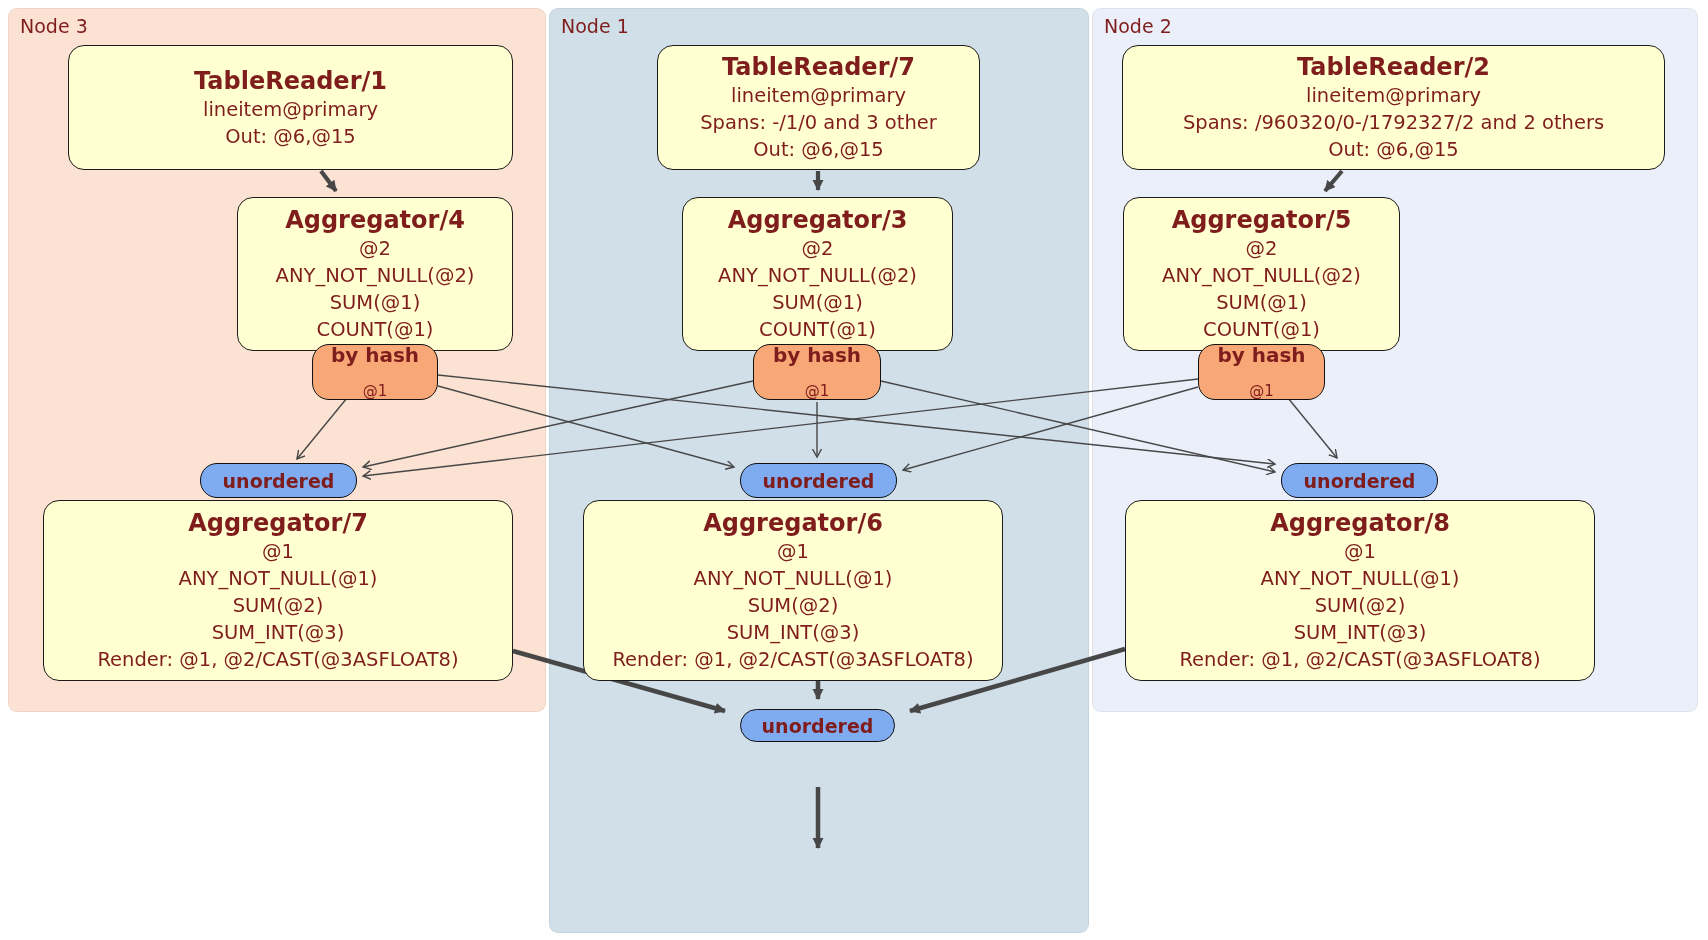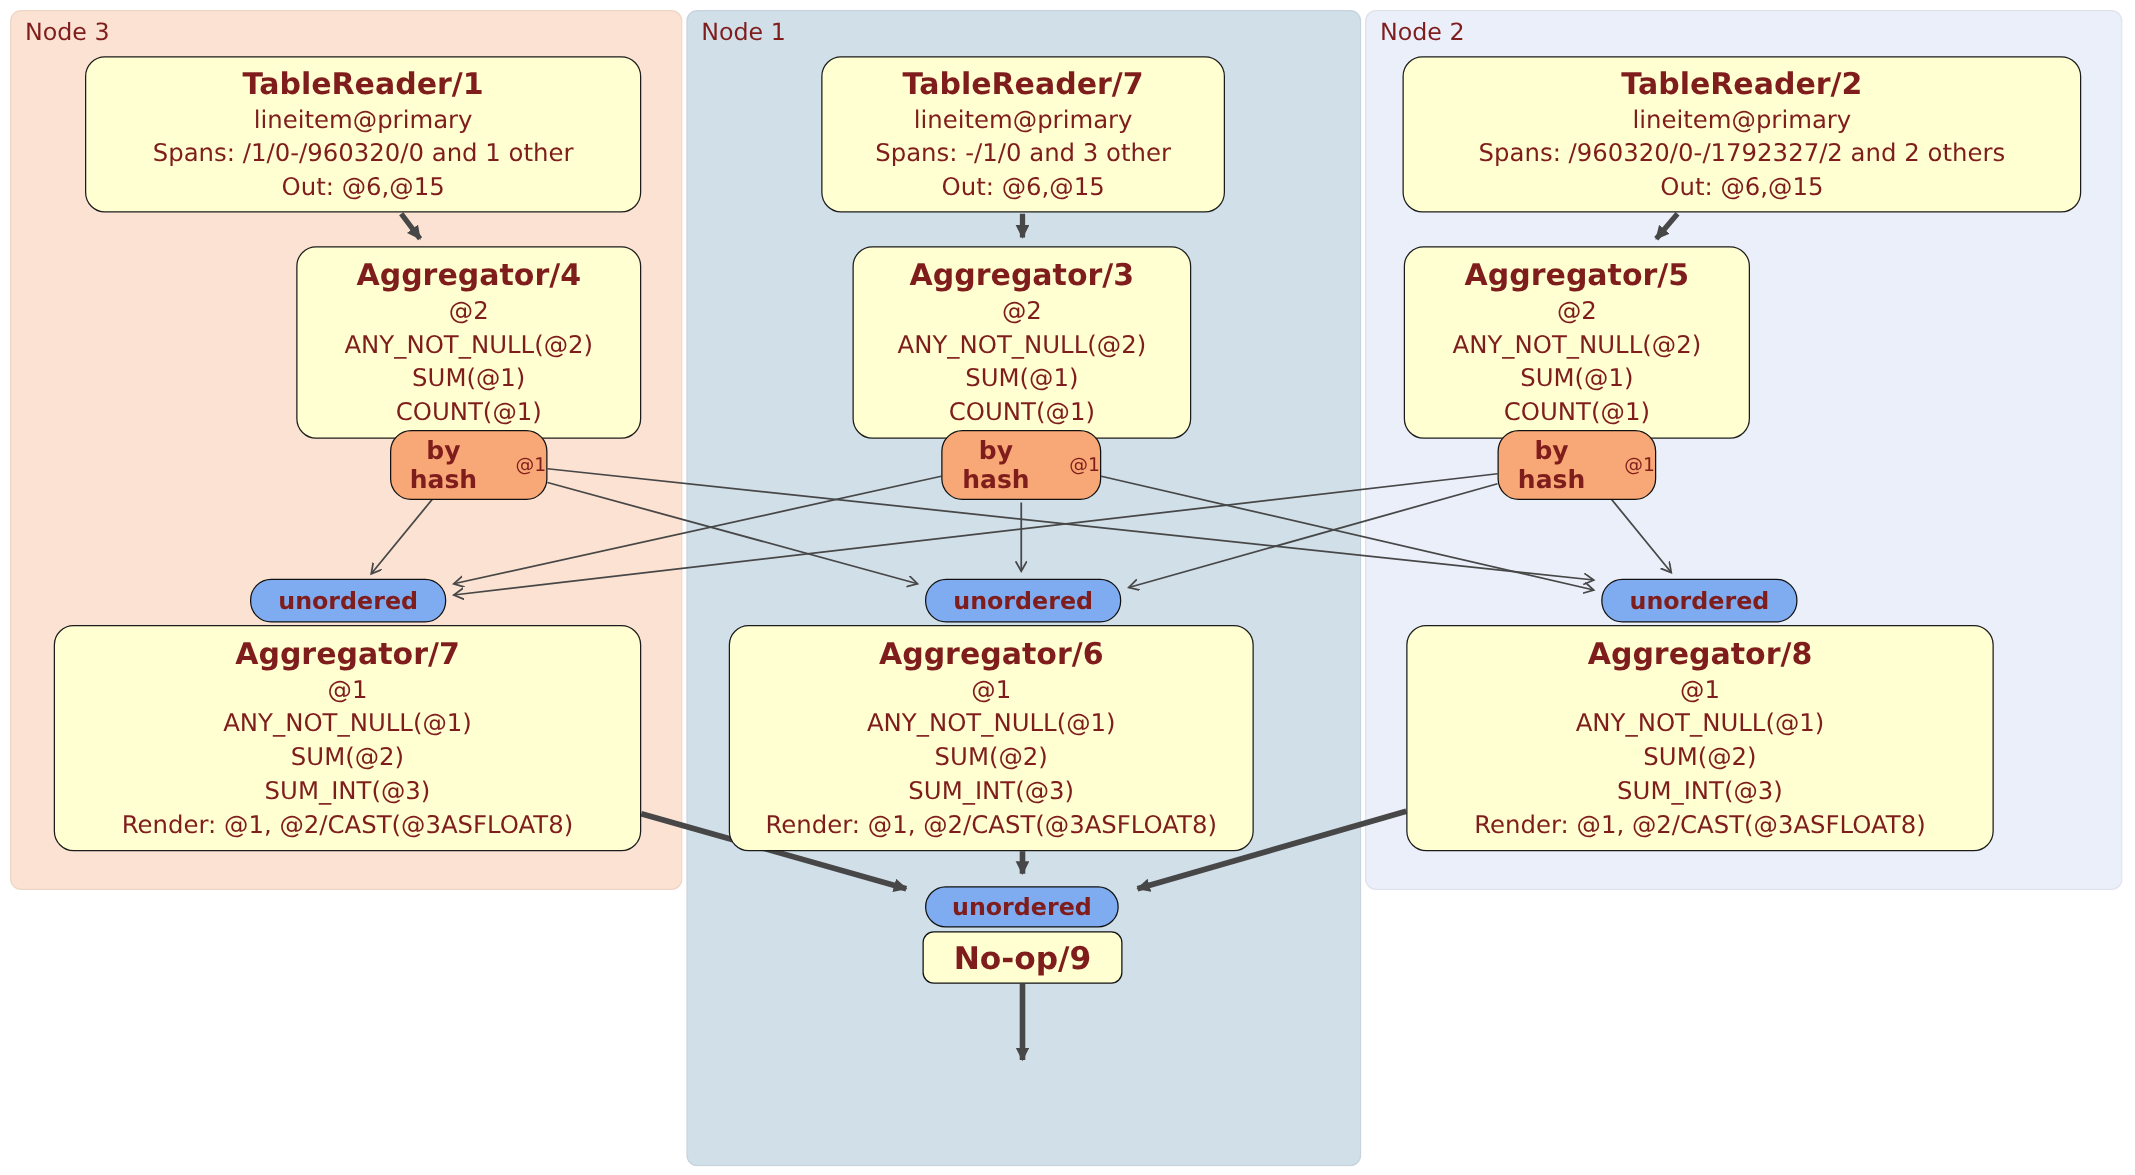--- a/index.html
+++ b/index.html
@@ -35,21 +35,21 @@
     display:flex;flex-direction:column;
     align-items:center;justify-content:center;
     text-align:center;
   }
   .pbox .box-title{font-weight:bold;font-size:24px;line-height:30px;white-space:nowrap;}
   .pbox .box-row{font-size:19.5px;line-height:27px;white-space:nowrap;}
   .pill{
     position:absolute;z-index:4;
     border:1.8px solid #111;
     box-sizing:border-box;
-    display:flex;
+    display:flex;flex-direction:column;
     align-items:center;justify-content:center;
     text-align:center;
     gap:16px;
   }
   .router{
     background:var(--router_fill,#f8a876);
     border-radius:17px;
   }
   .router .router-label{font-weight:bold;font-size:20px;line-height:23px;}
   .router .router-key{font-size:15px;line-height:17px;}
@@ -108,21 +108,20 @@
     <line x1="817" y1="402" x2="817" y2="457" stroke="#474747" stroke-width="1.4" marker-end="url(#thinArrow)"></line>
     <line x1="881" y1="381" x2="1275" y2="472" stroke="#474747" stroke-width="1.4" marker-end="url(#thinArrow)"></line>
     <line x1="1198" y1="379" x2="363" y2="476" stroke="#474747" stroke-width="1.4" marker-end="url(#thinArrow)"></line>
     <line x1="1198" y1="387" x2="903" y2="470" stroke="#474747" stroke-width="1.4" marker-end="url(#thinArrow)"></line>
     <line x1="1288" y1="398" x2="1337" y2="458" stroke="#474747" stroke-width="1.4" marker-end="url(#thinArrow)"></line>
   </svg>
 
   <div class="pbox" style="left:68px;top:45px;width:445px;height:125px;">
     <div class="box-title">TableReader/1</div>
     <div class="box-row">lineitem@primary</div>
-    <div class="box-row">Spans: /1/0-/960320/0 and 1 other</div>
     <div class="box-row">Out: @6,@15</div>
   </div>
   <div class="pbox" style="left:237px;top:197px;width:276px;height:154px;">
     <div class="box-title">Aggregator/4</div>
     <div class="box-row">@2</div>
     <div class="box-row">ANY_NOT_NULL(@2)</div>
     <div class="box-row">SUM(@1)</div>
     <div class="box-row">COUNT(@1)</div>
   </div>
   <div class="pill router" style="left:312px;top:344px;width:126px;height:56px;">
@@ -195,17 +194,14 @@
     <div class="box-row">@1</div>
     <div class="box-row">ANY_NOT_NULL(@1)</div>
     <div class="box-row">SUM(@2)</div>
     <div class="box-row">SUM_INT(@3)</div>
     <div class="box-row">Render: @1, @2/CAST(@3ASFLOAT8)</div>
   </div>
 
   <div class="pill sync" style="left:740px;top:709px;width:155px;height:33px;">
     <div class="sync-label">unordered</div>
   </div>
-  <div class="outbox" style="left:738px;top:745px;width:160px;height:42px;">
-    <span>No-op/9</span>
-  </div>
 
 </div>
 
 </body></html>

